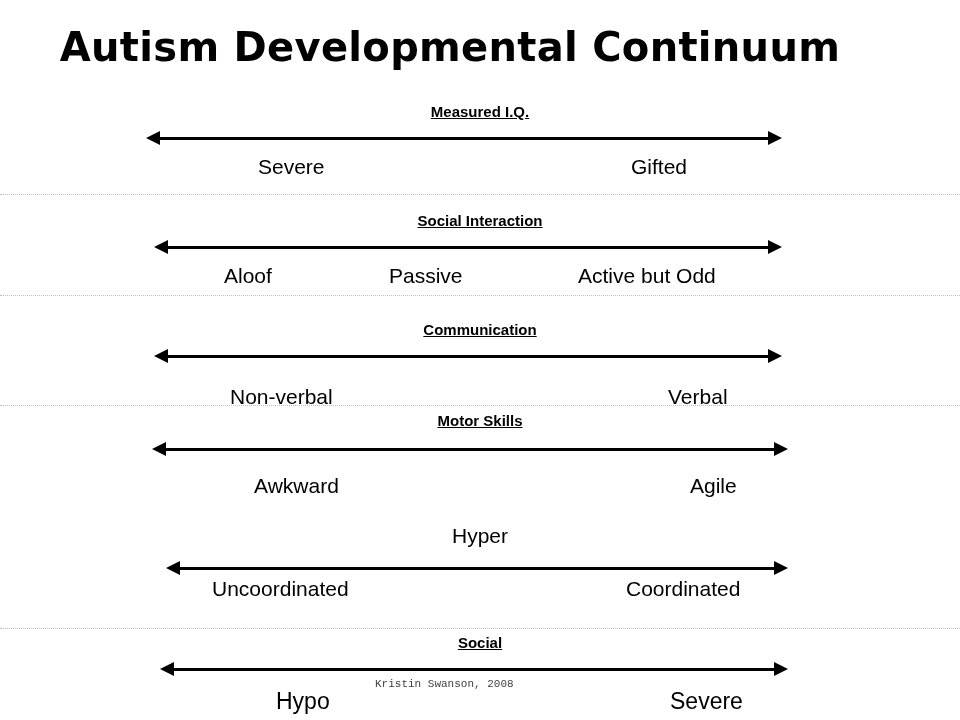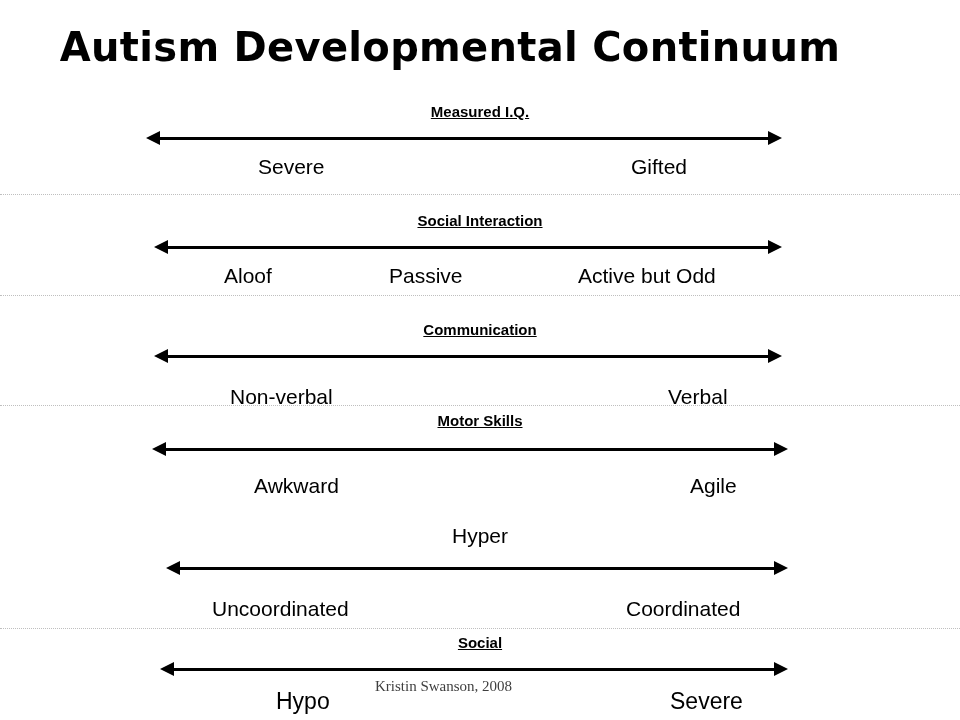--- a/index.html
+++ b/index.html
@@ -89,23 +89,23 @@
   }
   .end-label {
     position: absolute;
     top: 0;
     font-size: 21px;
     white-space: nowrap;
     font-family: "Liberation Sans", sans-serif;
   }
   .credit {
     position: absolute;
-    font-size: 15px;
+    font-size: 11px;
     color: #3f3f3f;
-    font-family: Liberation Serif, serif;
+    font-family: Liberation Mono, monospace;
     white-space: nowrap;
   }
 </style>
 </head>
 <body>
 
 <div id="slide">
 
   <div class="title">Autism Developmental Continuum</div>
 
@@ -166,21 +166,21 @@
       <span class="end-label" style="left:254px;">Awkward</span>
       <span class="end-label" style="left:690px;">Agile</span>
     </div>
 
     <div class="sub-label" style="margin-top:22px;">Hyper</div>
     <div class="arrow-wrap" style="margin-top:11px;">
       <div class="arrow-line" style="left:180px; width:594px;"></div>
       <div class="arrow-head left" style="left:166px;"></div>
       <div class="arrow-head right" style="left:774px;"></div>
     </div>
-    <div class="ends" style="margin-top:20px;">
+    <div class="ends" style="margin-top:0;">
       <span class="end-label" style="left:212px;">Uncoordinated</span>
       <span class="end-label" style="left:626px;">Coordinated</span>
     </div>
   </div>
 
   <div class="section" style="top:634px;">
     <div class="sec-label">Social</div>
     <div class="arrow-wrap" style="margin-top:9px;">
       <div class="arrow-line" style="left:174px; width:600px;"></div>
       <div class="arrow-head left" style="left:160px;"></div>

